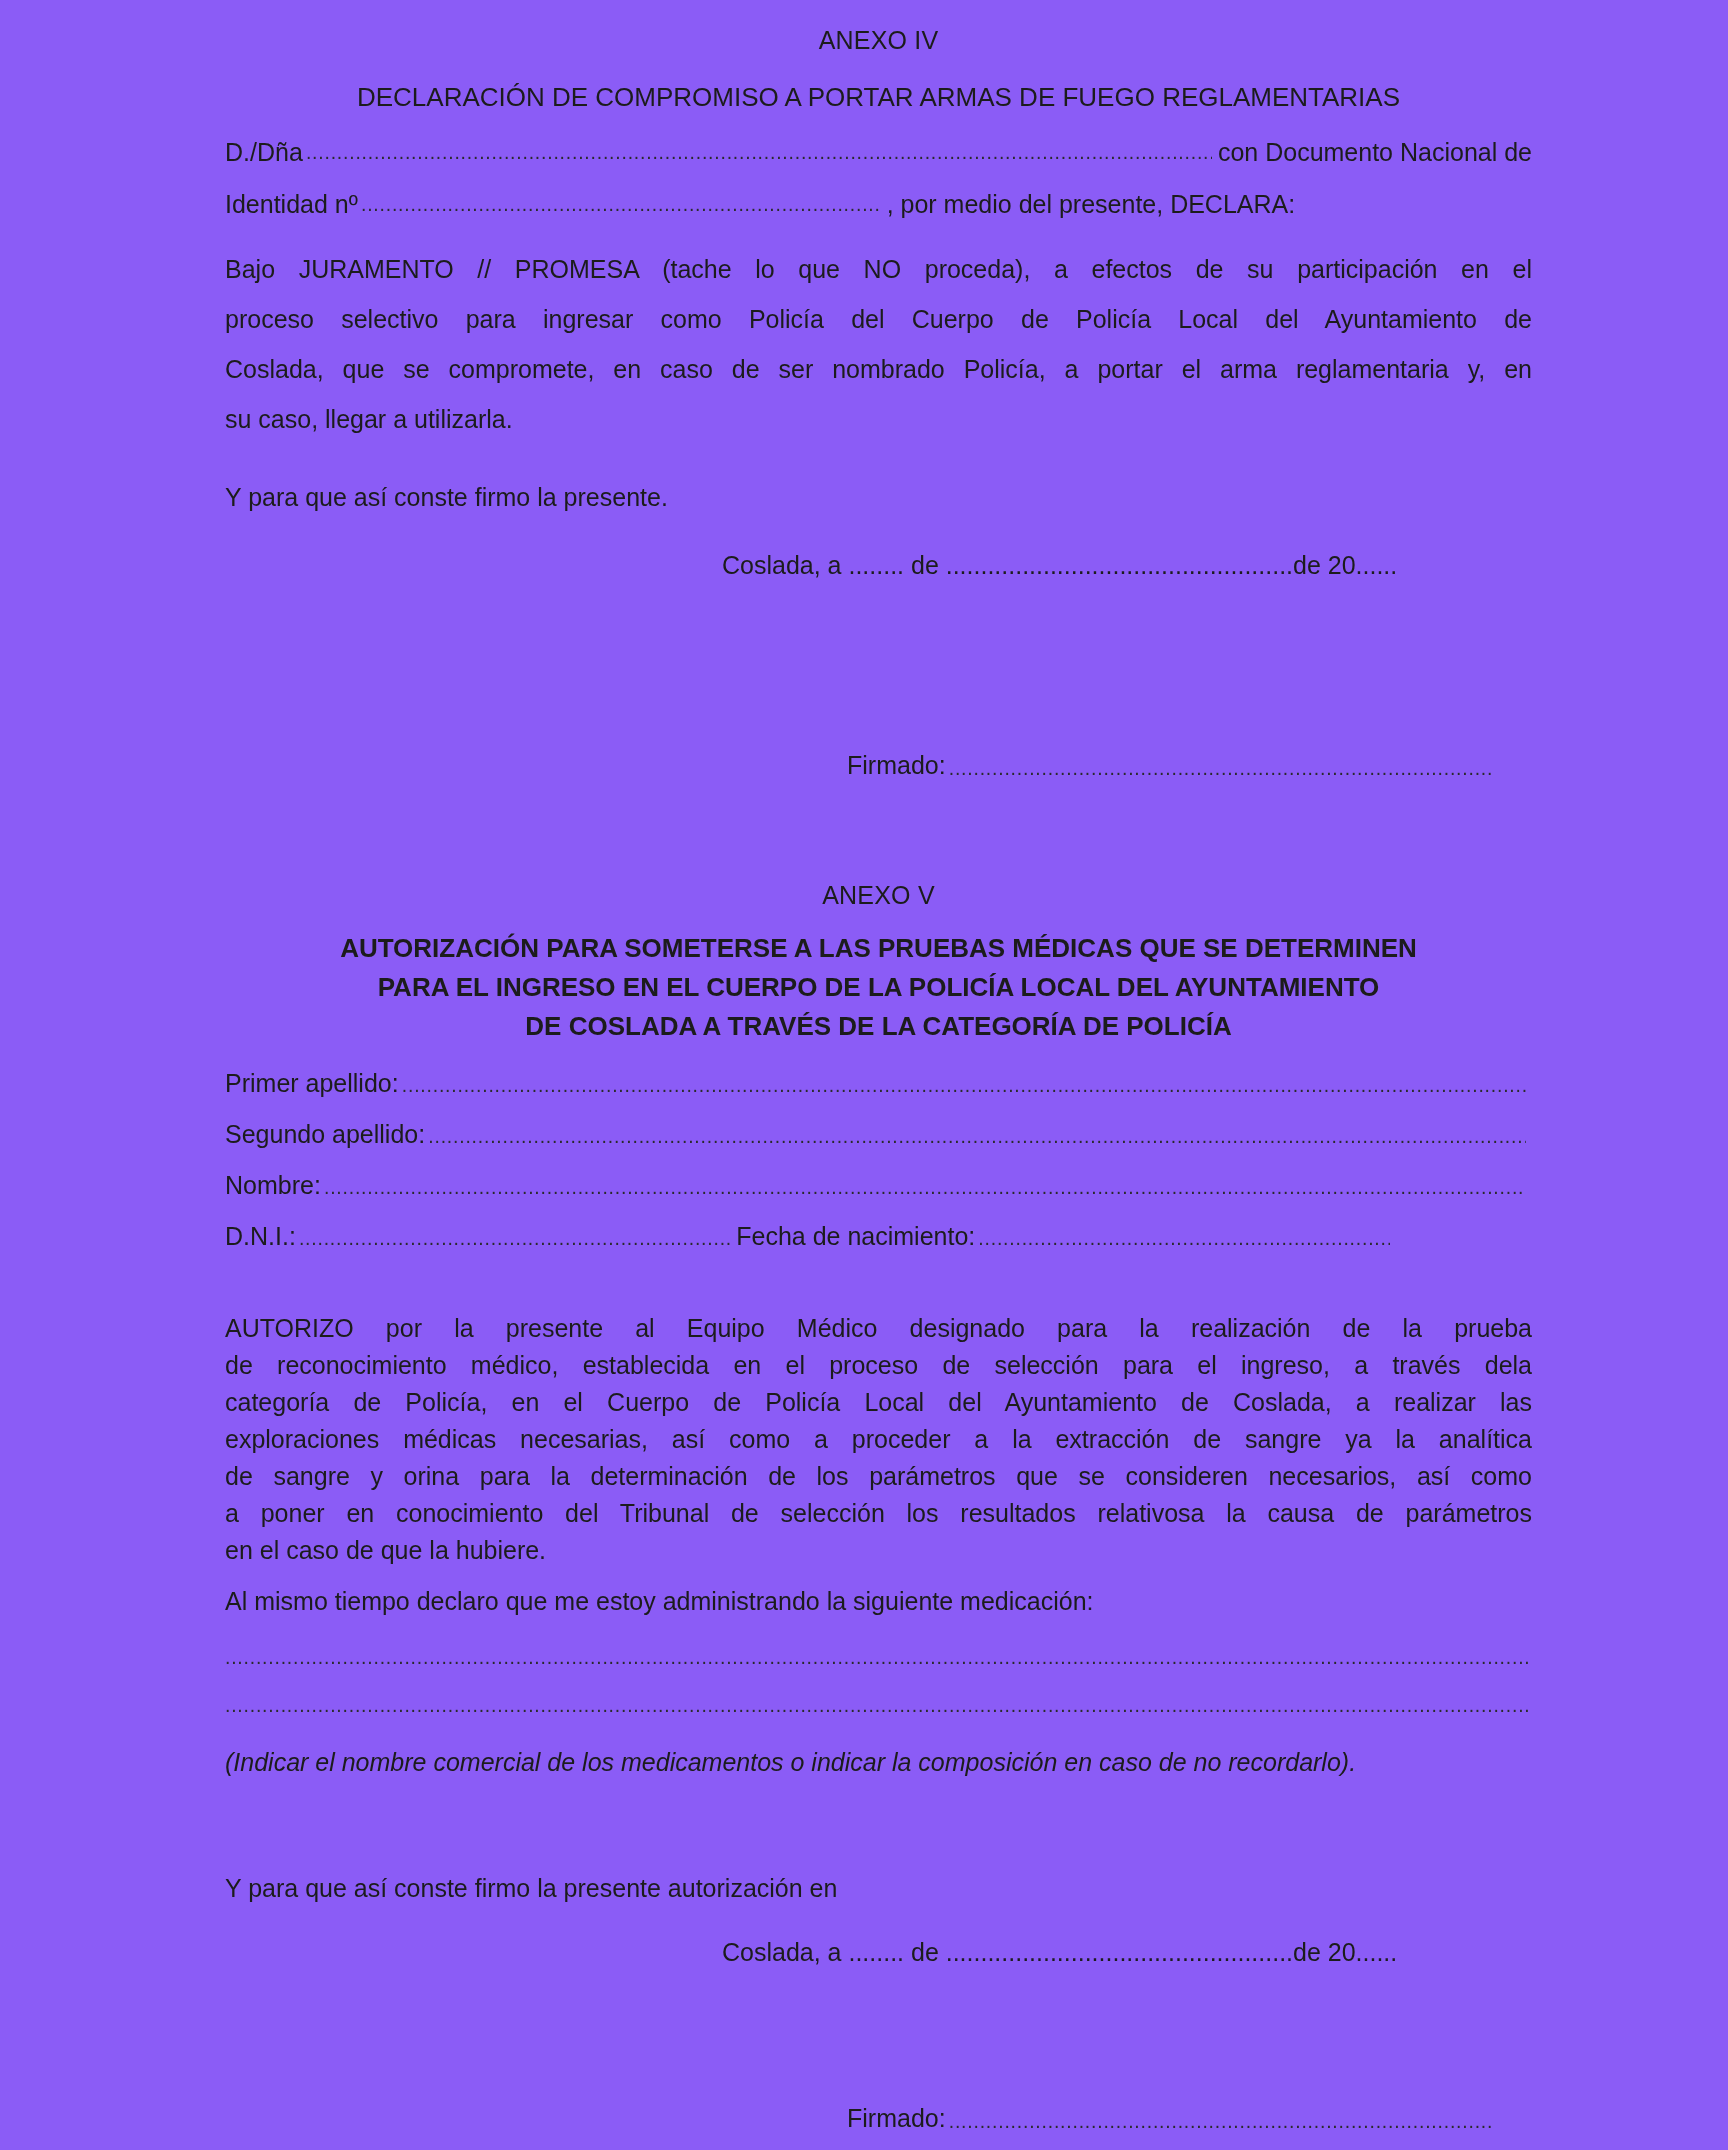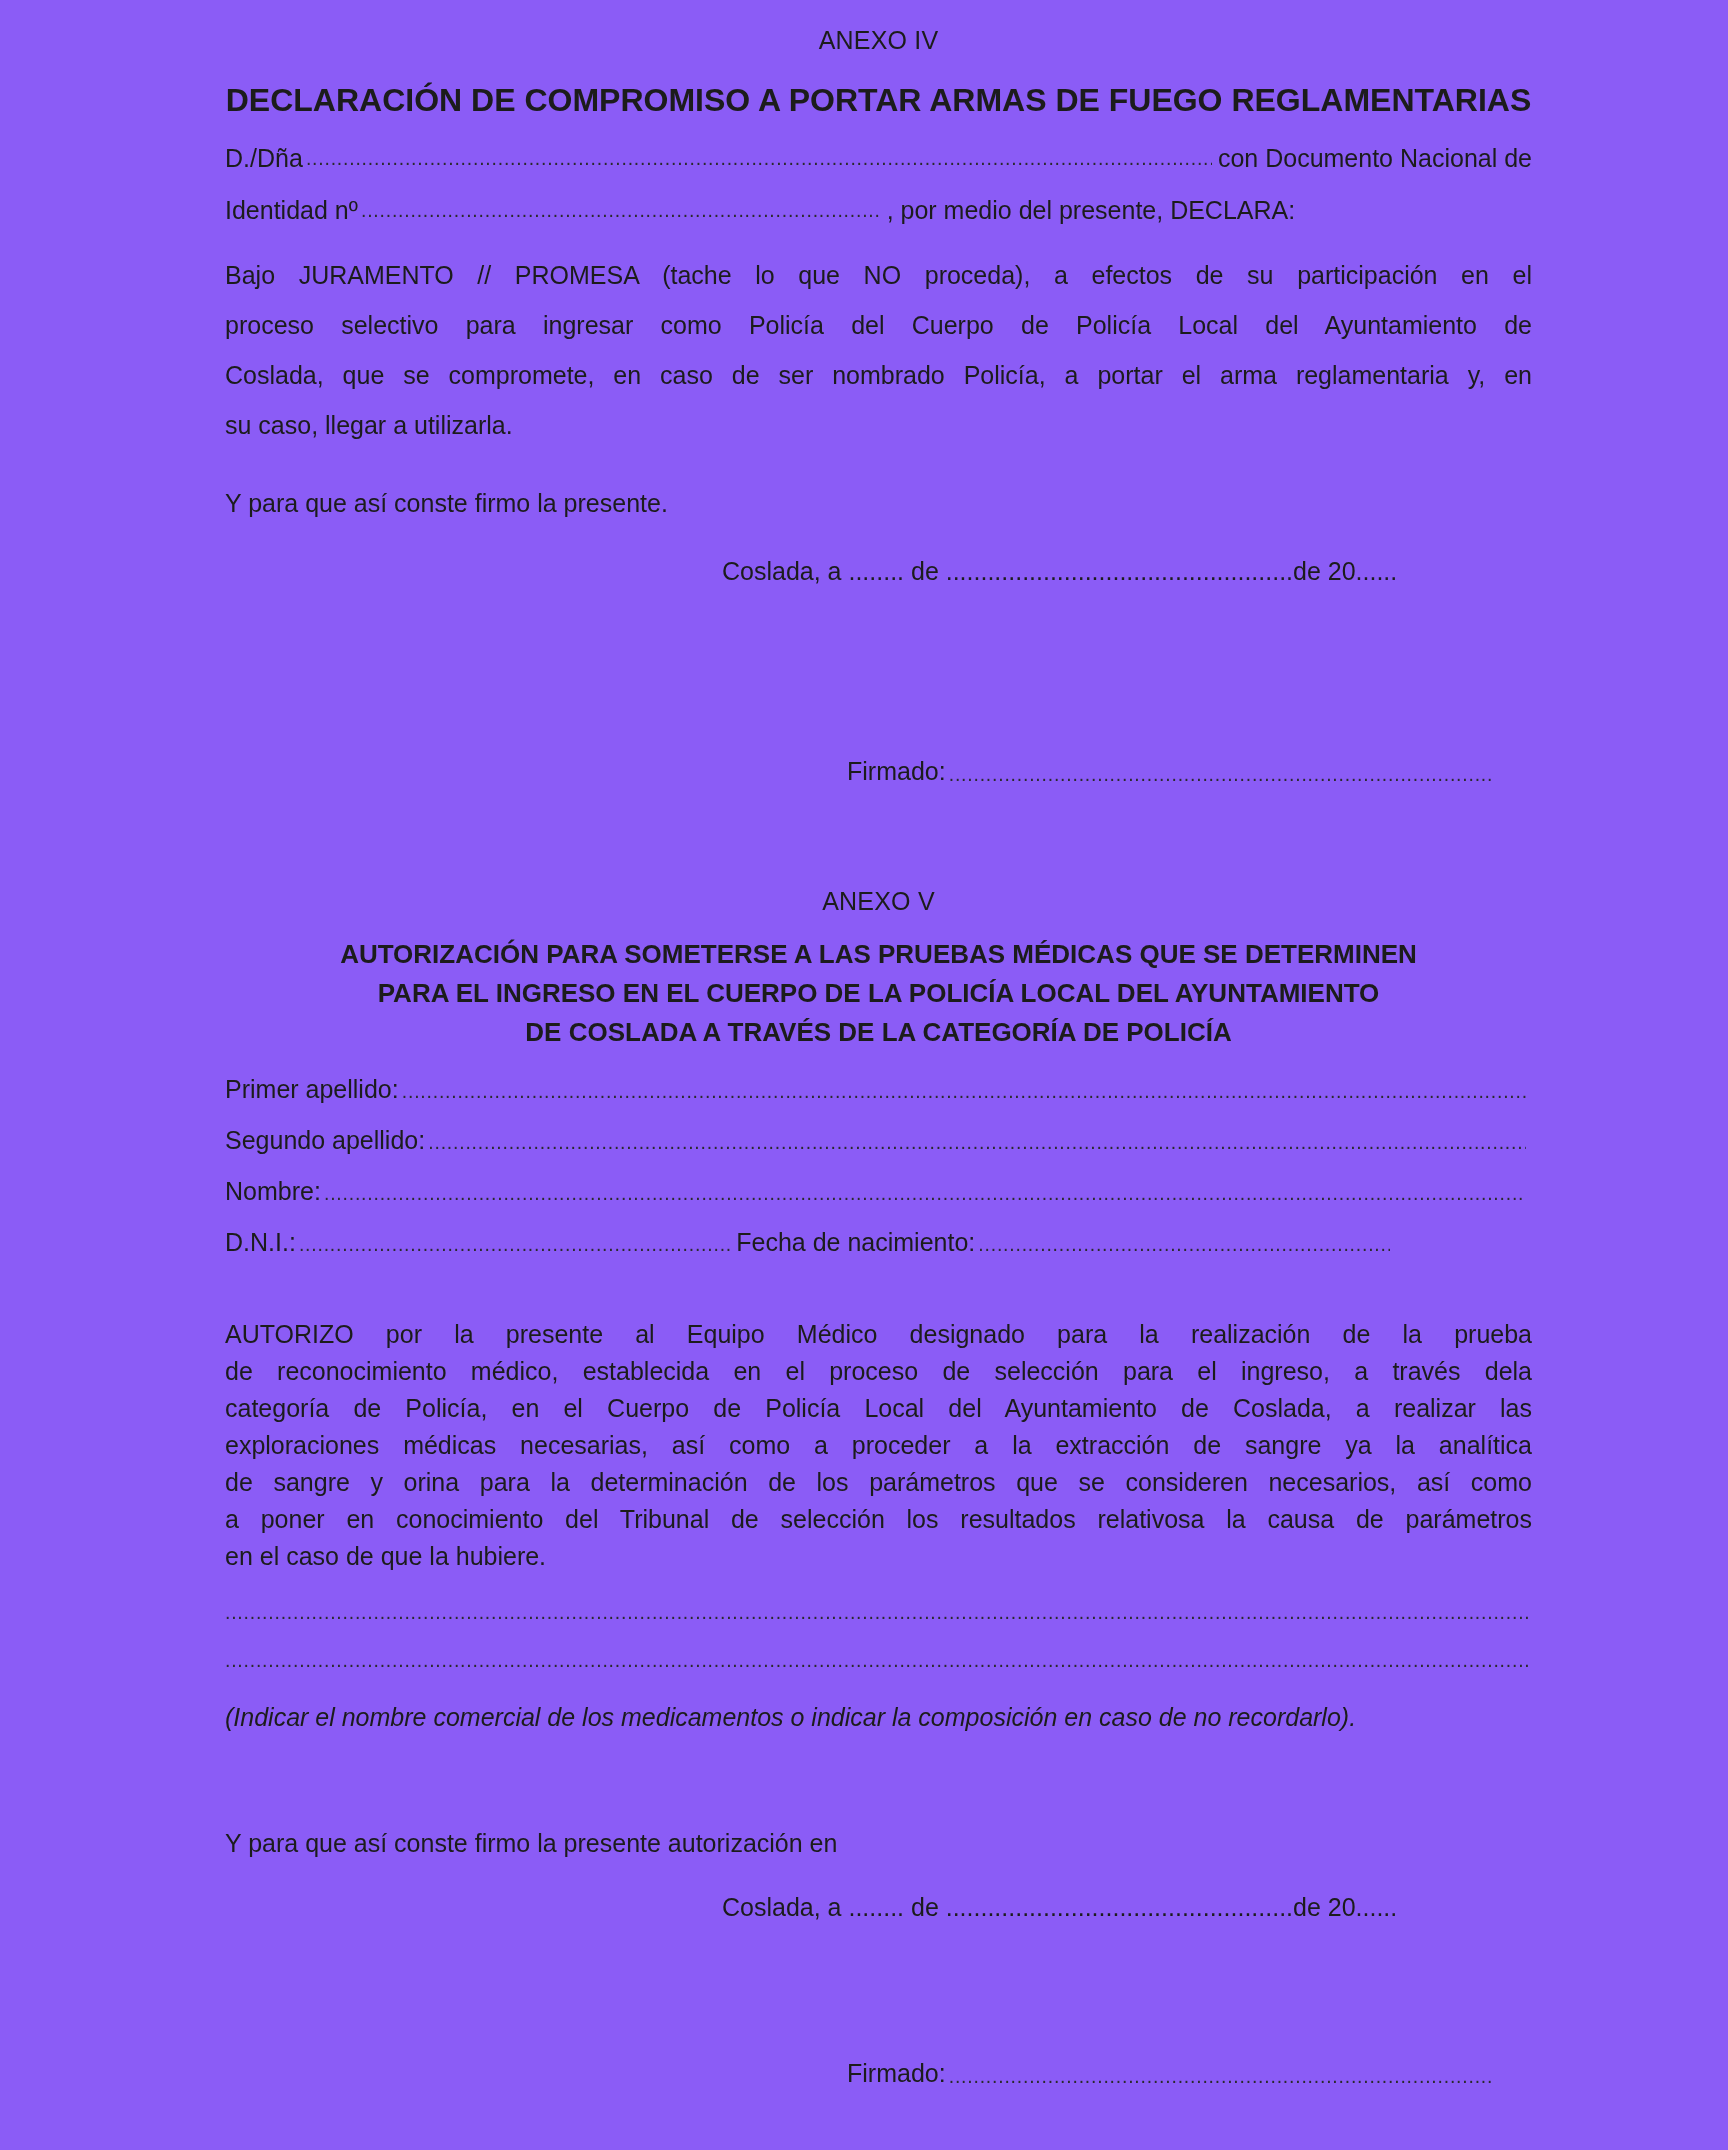--- a/index.html
+++ b/index.html
@@ -5,21 +5,21 @@
   * { margin:0; padding:0; box-sizing:border-box; }
   html, body { background:#ffffff; }
   .page {
     width:1728px; height:2151px; background:#8b5cf6; color:#1c1c1c;
     font-family:"Liberation Sans", sans-serif; font-size:25px;
     padding:26.4px 196px 0 225px; overflow:hidden; position:relative;
     -webkit-font-smoothing:antialiased;
   }
   .center { text-align:center; }
   .heading { font-size:25px; letter-spacing:0.2px; }
-  .doc-title { font-size:32px; font-weight:bold; margin-top:26.4px; }
+  .doc-title { font-size:26px; font-weight:normal; margin-top:26.4px; }
   .doc-title-multi { font-size:26px; font-weight:bold; line-height:39px; }
   .fill-row { display:flex; align-items:center; }
   .lbl { white-space:nowrap; }
   .dots {
     overflow:hidden; white-space:nowrap; font-size:19.4px; letter-spacing:0.8px;
     color:#2a2a2a; display:inline-block; vertical-align:baseline;
   }
   .dots.grow { flex:1 1 auto; min-width:0; margin:0 6.2px 0 3.1px; }
   .dots.fixed { flex:0 0 auto; margin:0 4.7px 0 3.1px; }
   .jline { text-align:justify; text-align-last:justify; line-height:50px; }
@@ -119,20 +119,21 @@
   <div class="body5">
     <div class="jline5">AUTORIZO por la presente al Equipo Médico designado para la realización de la prueba</div>
     <div class="jline5">de reconocimiento médico, establecida en el proceso de selección para el ingreso, a través dela</div>
     <div class="jline5">categoría de Policía, en el Cuerpo de Policía Local del Ayuntamiento de Coslada, a realizar las</div>
     <div class="jline5">exploraciones médicas necesarias, así como a proceder a la extracción de sangre ya la analítica</div>
     <div class="jline5">de sangre y orina para la determinación de los parámetros que se consideren necesarios, así como</div>
     <div class="jline5">a poner en conocimiento del Tribunal de selección los resultados relativosa la causa de parámetros</div>
     <div class="jlast5">en el caso de que la hubiere.</div>
   </div>
 
+  <div class="medication-intro">Al mismo tiempo declaro que me estoy administrando la siguiente medicación:</div>
 
   <div class="med-line1">
     <span class="dots med-dotted">........................................................................................................................................................................................................................................................................................................................................................................</span>
   </div>
   <div class="med-line2">
     <span class="dots med-dotted">........................................................................................................................................................................................................................................................................................................................................................................</span>
   </div>
 
   <div class="med-note">(Indicar el nombre comercial de los medicamentos o indicar la composición en caso de no recordarlo).</div>
 

